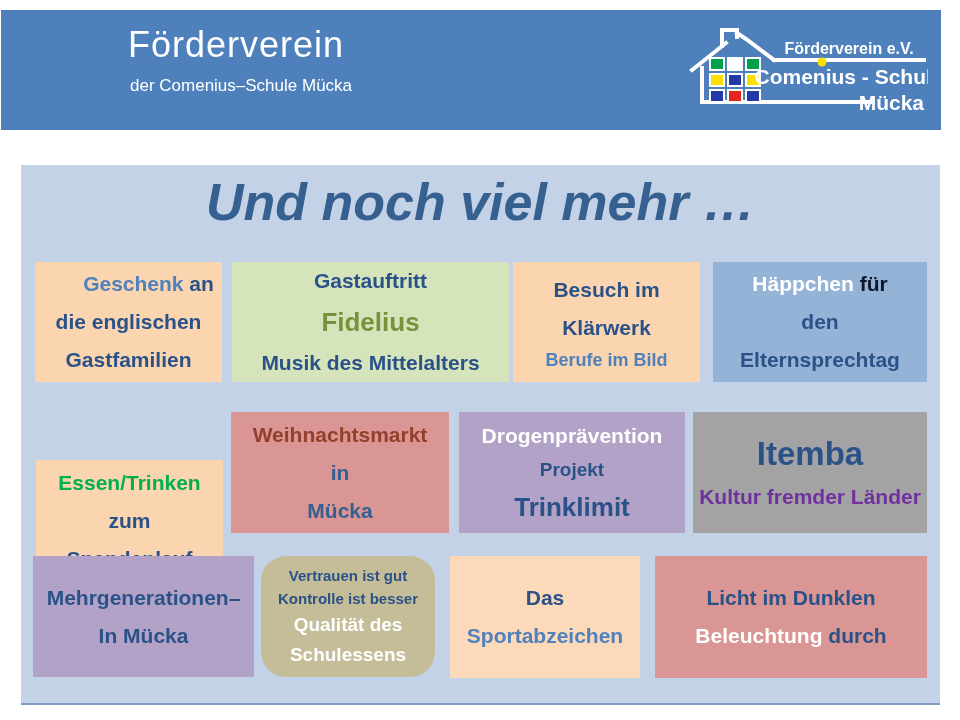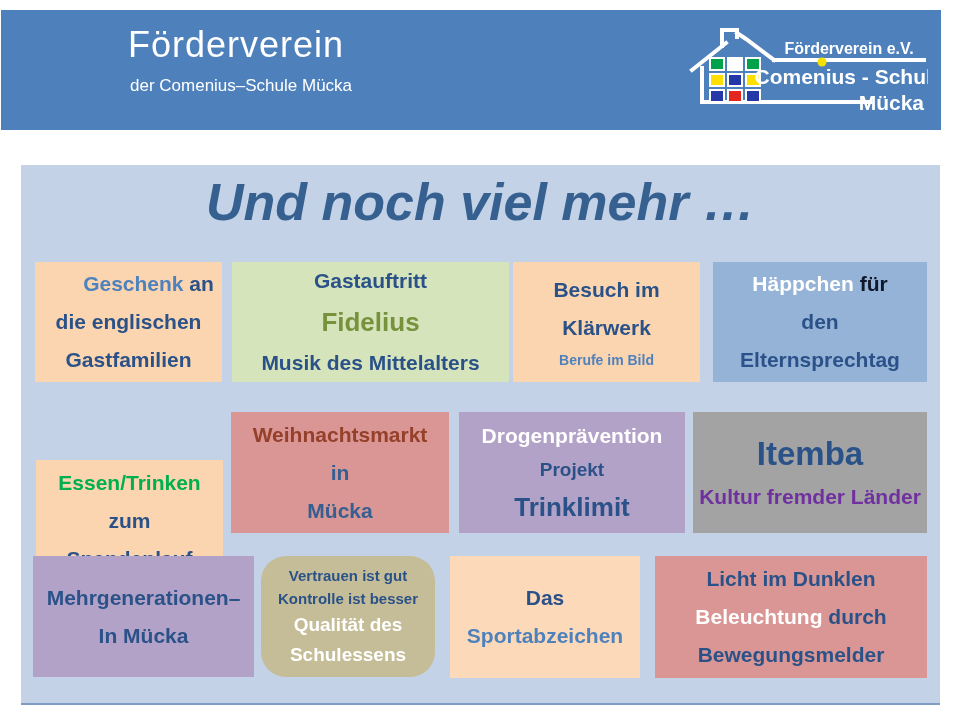--- a/index.html
+++ b/index.html
@@ -30,21 +30,21 @@
     position:absolute;left:21px;top:172px;width:919px;text-align:center;
     font-size:52px;font-weight:bold;font-style:italic;color:#35608f;
   }
   
   .box{
     position:absolute;display:flex;flex-direction:column;justify-content:center;
     align-items:center;text-align:center;font-weight:bold;box-sizing:border-box;
   }
   .line{white-space:nowrap;}
   .xs {font-size:15px;line-height:23px;}
-  .sm {font-size:14px;line-height:27px;}
+  .sm {font-size:18px;line-height:27px;}
   .sm2{font-size:19px;line-height:30px;}
   .md {font-size:21px;line-height:38px;}
   .xl {font-size:26px;line-height:44px;}
   .xxl{font-size:33px;line-height:48px;}
   .box-0 {left:35px; top:262px;width:187px;height:120px;}
   .box-1 {left:232px;top:262px;width:277px;height:120px;}
   .box-2 {left:513px;top:262px;width:187px;height:120px;}
   .box-3 {left:713px;top:262px;width:214px;height:120px;}
   .box-4 {left:36px; top:412px;width:187px;height:121px;}
   .box-5 {left:231px;top:412px;width:218px;height:121px;}
@@ -145,17 +145,16 @@
         <div class="line sm2"><span style="color: rgb(255, 255, 255);">Qualität des</span></div>
         <div class="line sm2"><span style="color: rgb(255, 255, 255);">Schulessens</span></div>
       </div>
       <div class="box box-10" style="background: rgb(252, 217, 184);">
         <div class="line md"><span style="color: rgb(43, 82, 136);">Das</span></div>
         <div class="line md"><span style="color: rgb(79, 129, 189);">Sportabzeichen</span></div>
       </div>
       <div class="box box-11" style="background: rgb(217, 150, 148);">
         <div class="line md"><span style="color: rgb(43, 82, 136);">Licht im Dunklen</span></div>
         <div class="line md"><span style="color: rgb(255, 255, 255);">Beleuchtung</span><span style="color: rgb(43, 82, 136);"> durch</span></div>
-        <div class="line md"><span style="color: rgb(43, 82, 136);">Bewegungsmelder</span></div>
       </div>
     </div>
 
 </div>
 
 </body></html>

